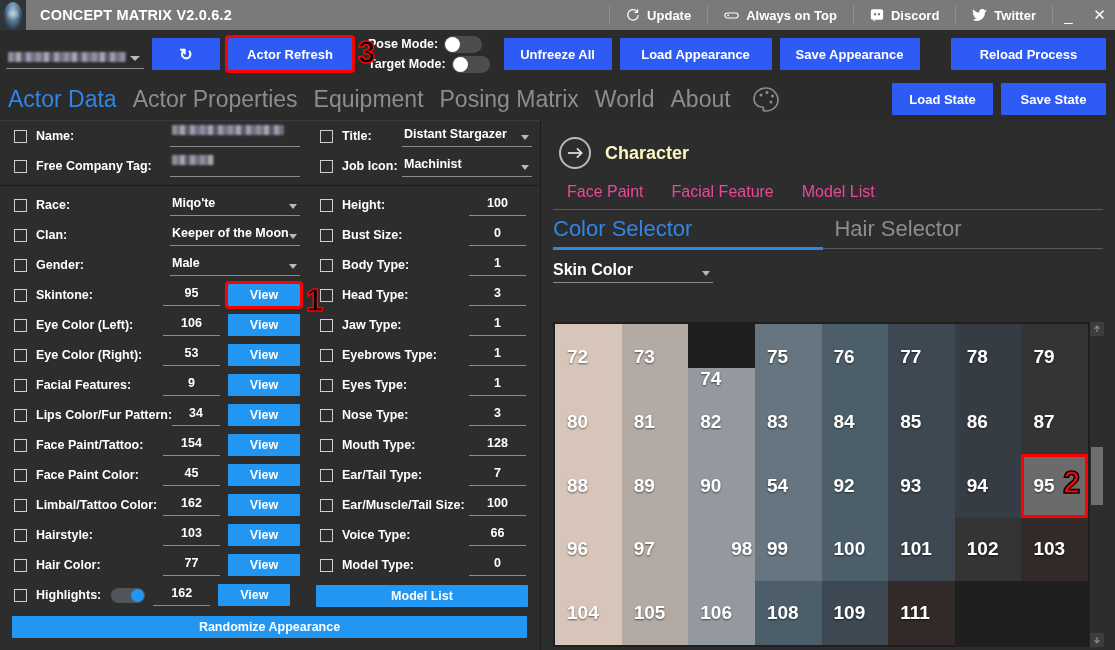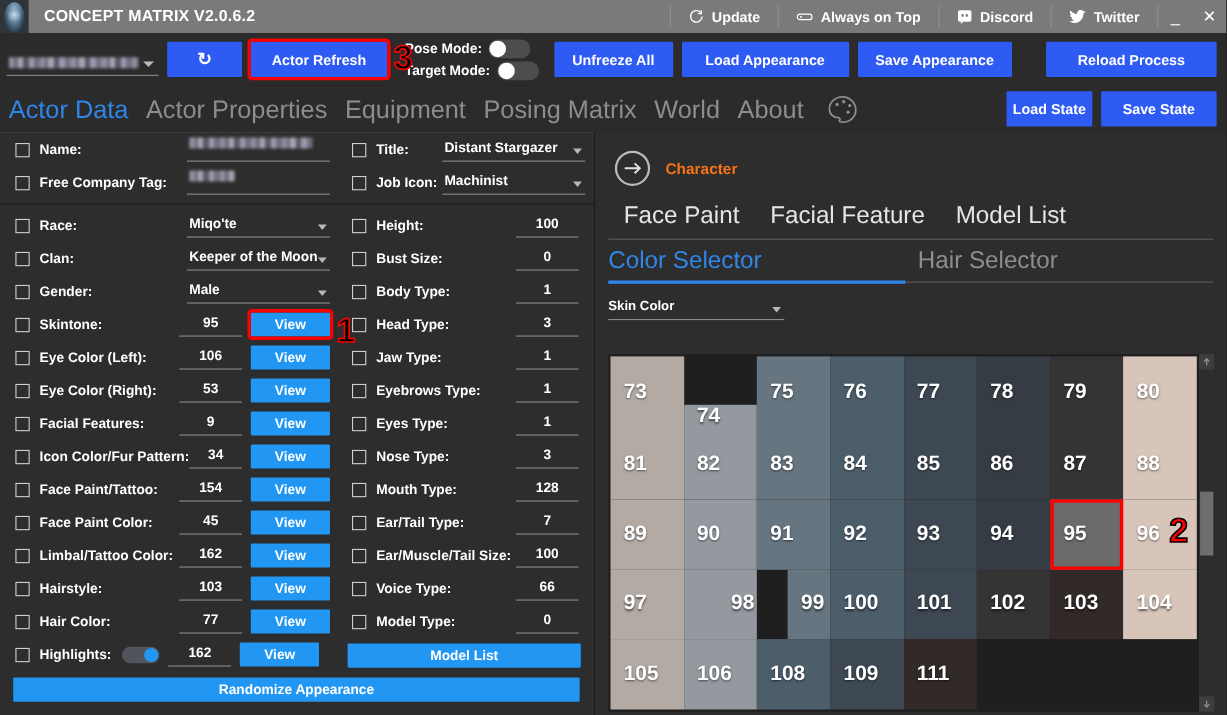--- a/index.html
+++ b/index.html
@@ -151,35 +151,35 @@
   }
 
   
   .rightpanel {
     position:absolute; left:540px; top:120px; width:575px; height:530px; background:#2d2d2d;
     border-left:1px solid #1c1c1c;
   }
   .char-head { display:flex; align-items:center; gap:14px; padding:17px 0 0 18px; }
   .circ-arrow { width:32px; height:32px; border:2px solid #bbbbbb; border-radius:50%;
     display:flex; align-items:center; justify-content:center; cursor:pointer; }
-  .char-title { color:#f97316; font-size:14px; font-weight:bold; }
+  .char-title { color:#fef9c3; font-size:18px; font-weight:bold; }
 
   .subtabs { display:flex; align-items:flex-end; padding:14px 0 0 12px; gap:0; }
-  .subtab { font-size:22px; color:#e5e5e5; cursor:pointer; padding:0 14px; }
+  .subtab { font-size:16px; color:#ec4899; cursor:pointer; padding:0 14px; }
   .tabline { height:1px; background:#5a5a5a; margin:8px 12px 0 12px; }
 
   .subtabs2 { display:flex; padding:6px 0 0 0; position:relative; }
   .subtab2 { font-size:22px; cursor:pointer; padding:0 12px; color:#8d8d8d; }
   .subtab2.active { color:#2f86e8; }
   .tabline2 { height:1px; background:#5a5a5a; margin:6px 12px 0 12px; position:relative; }
   .tabline2 .act { position:absolute; left:0; top:-1px; width:270px; height:3px; background:#2f86e8; }
 
   .skin-select { position:relative; width:160px; margin:12px 0 0 12px; height:22px; cursor:pointer; }
   .skin-select .uline { position:absolute; left:0; bottom:0; width:100%; height:1px; background:#8c8c8c; }
-  .skin-select .txt { color:#ffffff; font-size:12px; font-weight:bold; line-height:18px; }
+  .skin-select .txt { color:#ffffff; font-size:16px; font-weight:bold; line-height:18px; }
 
   .gridwrap {
     position:absolute; left:12px; top:202px; width:551px; height:325px;
     background:#1f1f1f; display:flex;
   }
   .grid {
     flex:1 1 auto; display:grid;
     grid-template-columns: repeat(8, 1fr);
     grid-template-rows: repeat(5, 1fr);
     padding:2px; gap:0;
@@ -304,21 +304,21 @@
     <div class="palette-icon">
       <svg width="30" height="27" viewBox="0 0 30 27" fill="none" stroke="#8d8d8d" stroke-width="1.6">
         <path d="M15 2C8 2 3 7 3 13c0 5 4 8 8 8 2 0 2 2 1 3 0 1 1 1 3 1 7 0 12-5 12-11S22 2 15 2z"></path>
         <circle cx="10" cy="9" r="1.5" fill="#8d8d8d" stroke="none"></circle>
         <circle cx="16" cy="6.5" r="1.5" fill="#8d8d8d" stroke="none"></circle>
         <circle cx="21.5" cy="10" r="1.5" fill="#8d8d8d" stroke="none"></circle>
         <circle cx="20" cy="16" r="1.5" fill="#8d8d8d" stroke="none"></circle>
       </svg>
     </div>
     <div class="tb-spacer"></div>
-    <button class="bluebtn" style="width:78px">Load State</button>
+    <button class="bluebtn" style="width:101px">Load State</button>
     <button class="bluebtn" style="width:105px;margin-right:9px;margin-left:-8px">Save State</button>
   </div>
 
   <div class="leftpanel">
 
     <div class="colA">
 
       <div class="frow">
         <div class="cb"></div>
         <span class="flabel">Name:</span>
@@ -404,21 +404,21 @@
         <span class="flabel">Facial Features:</span>
         <div class="valwrap" style="width:57px">
           <div class="numval">9</div>
           <div class="uline"></div>
         </div>
         <button class="viewbtn">View</button>
       </div>
 
       <div class="frow">
         <div class="cb"></div>
-        <span class="flabel">Icon Color/Fur Pattern:</span>
+        <span class="flabel">Lips Color/Fur Pattern:</span>
         <div class="valwrap" style="width:57px">
           <div class="numval">34</div>
           <div class="uline"></div>
         </div>
         <button class="viewbtn">View</button>
       </div>
 
       <div class="frow">
         <div class="cb"></div>
         <span class="flabel">Face Paint/Tattoo:</span>
@@ -645,47 +645,48 @@
       </div>
 
     <div class="skin-select">
       <div class="txt">Skin Color</div>
       <div class="dcaret"></div>
       <div class="uline"></div>
     </div>
 
     <div class="gridwrap">
       <div class="grid" id="swatch-grid">
+          <div class="swatch" style="background: rgb(216, 197, 186);">72</div>
           <div class="swatch" style="background: rgb(179, 170, 164);">73</div>
           <div class="swatch" style="background: rgb(147, 153, 159); margin-top: 44px;">74</div>
           <div class="swatch" style="background: rgb(102, 117, 127);">75</div>
           <div class="swatch" style="background: rgb(77, 94, 107);">76</div>
           <div class="swatch" style="background: rgb(61, 72, 82);">77</div>
           <div class="swatch" style="background: rgb(54, 60, 68);">78</div>
           <div class="swatch" style="background: rgb(52, 52, 52);">79</div>
           <div class="swatch" style="background: rgb(216, 197, 186);">80</div>
           <div class="swatch" style="background: rgb(179, 170, 164);">81</div>
           <div class="swatch" style="background: rgb(147, 153, 159);">82</div>
           <div class="swatch" style="background: rgb(102, 117, 127);">83</div>
           <div class="swatch" style="background: rgb(77, 94, 107);">84</div>
           <div class="swatch" style="background: rgb(61, 72, 82);">85</div>
           <div class="swatch" style="background: rgb(54, 60, 68);">86</div>
           <div class="swatch" style="background: rgb(52, 52, 52);">87</div>
           <div class="swatch" style="background: rgb(216, 197, 186);">88</div>
           <div class="swatch" style="background: rgb(179, 170, 164);">89</div>
           <div class="swatch" style="background: rgb(147, 153, 159);">90</div>
-          <div class="swatch" style="background: rgb(102, 117, 127);">91</div>
+          <div class="swatch" style="background: rgb(102, 117, 127);">54</div>
           <div class="swatch" style="background: rgb(77, 94, 107);">92</div>
           <div class="swatch" style="background: rgb(61, 72, 82);">93</div>
           <div class="swatch" style="background: rgb(54, 60, 68);">94</div>
           <div class="swatch sel" style="background: rgb(107, 107, 107);">95</div>
           <div class="swatch" style="background: rgb(216, 197, 186);">96</div>
           <div class="swatch" style="background: rgb(179, 170, 164);">97</div>
           <div class="swatch" style="background: rgb(147, 153, 159); padding-left: 43px;">98</div>
-          <div class="swatch" style="background: rgb(102, 117, 127); margin-left: 28px;">99</div>
+          <div class="swatch" style="background: rgb(102, 117, 127);">99</div>
           <div class="swatch" style="background: rgb(77, 94, 107);">100</div>
           <div class="swatch" style="background: rgb(61, 72, 82);">101</div>
           <div class="swatch" style="background: rgb(52, 52, 52);">102</div>
           <div class="swatch" style="background: rgb(50, 42, 40);">103</div>
           <div class="swatch" style="background: rgb(216, 197, 186);">104</div>
           <div class="swatch" style="background: rgb(179, 170, 164);">105</div>
           <div class="swatch" style="background: rgb(147, 153, 159);">106</div>
           <div class="swatch" style="background: rgb(77, 94, 107);">108</div>
           <div class="swatch" style="background: rgb(61, 72, 82);">109</div>
           <div class="swatch" style="background: rgb(50, 42, 40);">111</div>

